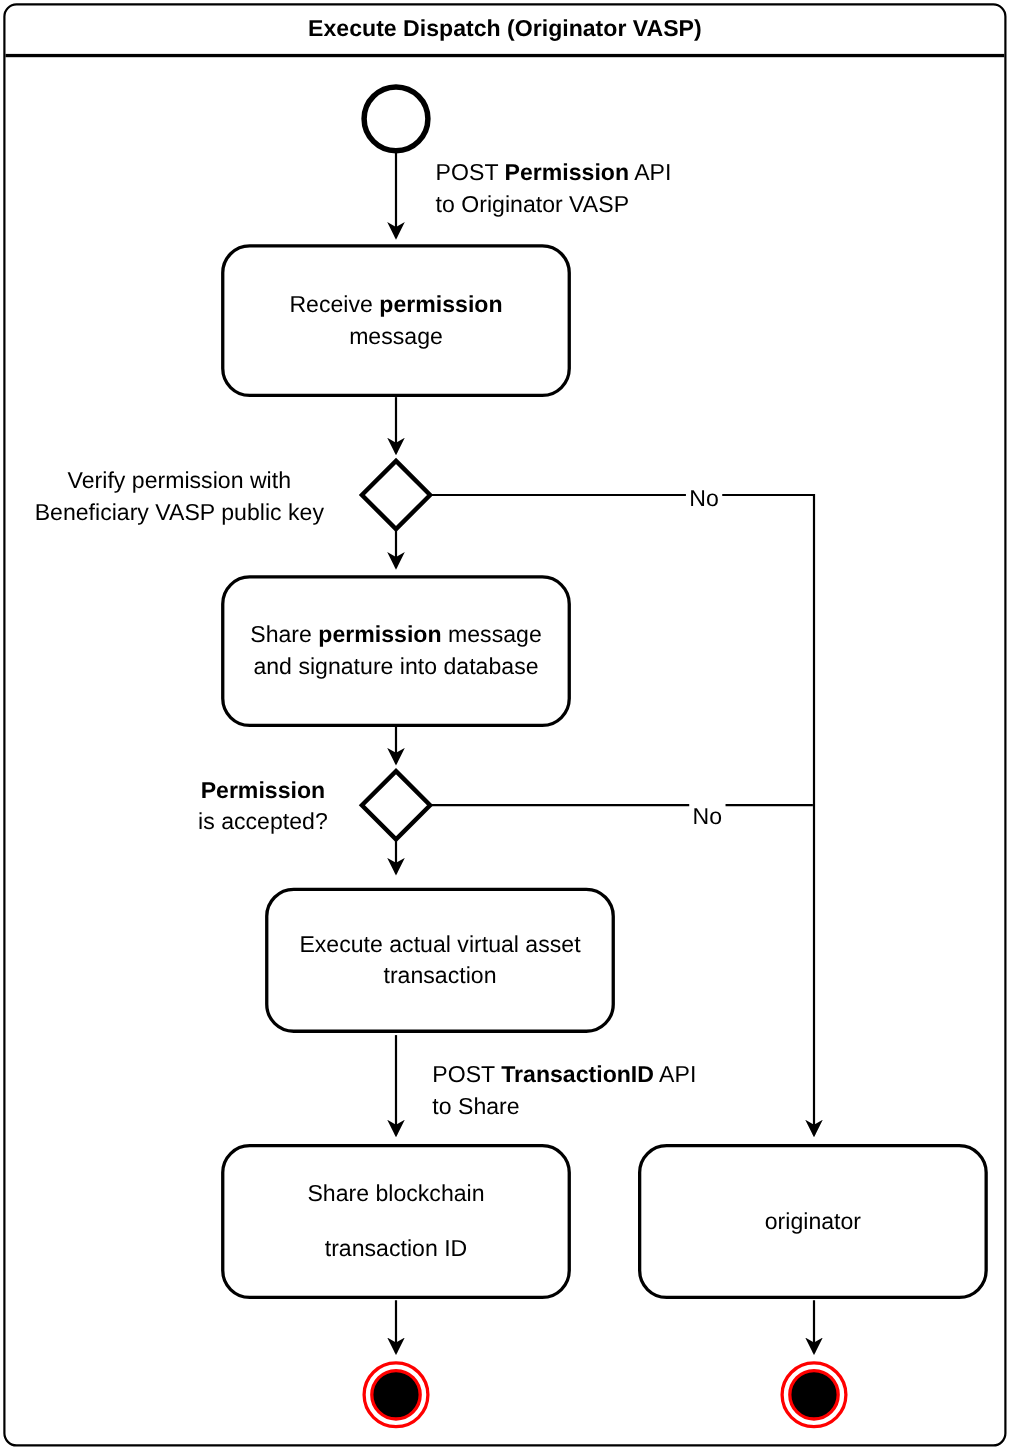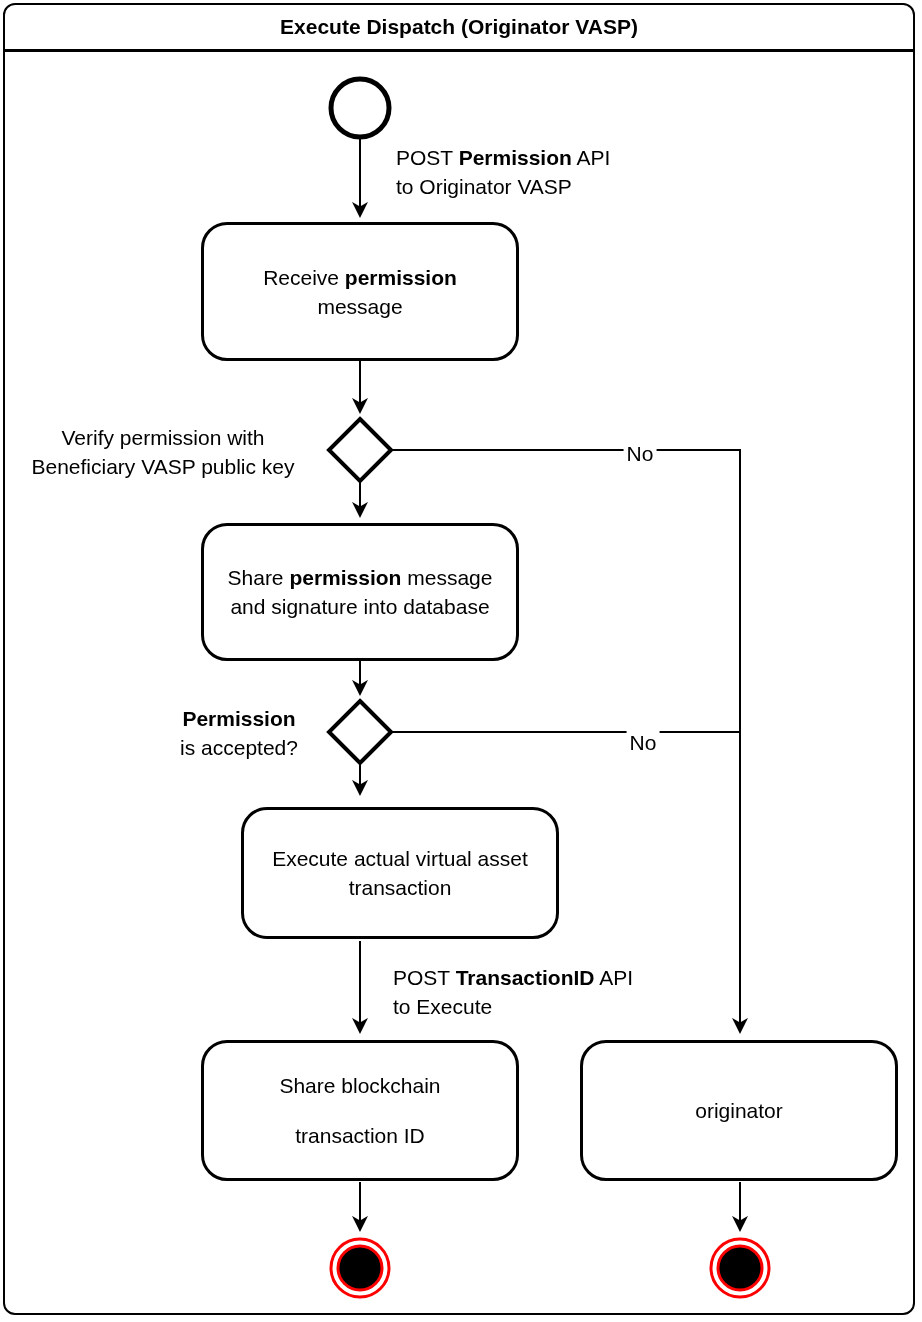--- a/index.html
+++ b/index.html
@@ -115,14 +115,14 @@
 
 <div class="label center" style="left:158px; top:704px; width:162px;">
   <div class="b">Permission</div>
   <div>is accepted?</div>
 </div>
 
 <div class="label no-label" style="left:643px; top:728px;">No</div>
 
 <div class="label" style="left:393px; top:963px;">
   <div><span>POST </span><span class="b">TransactionID</span><span> API</span></div>
-  <div>to Execute</div>
+  <div>to Share</div>
 </div>
 
 </body></html>

